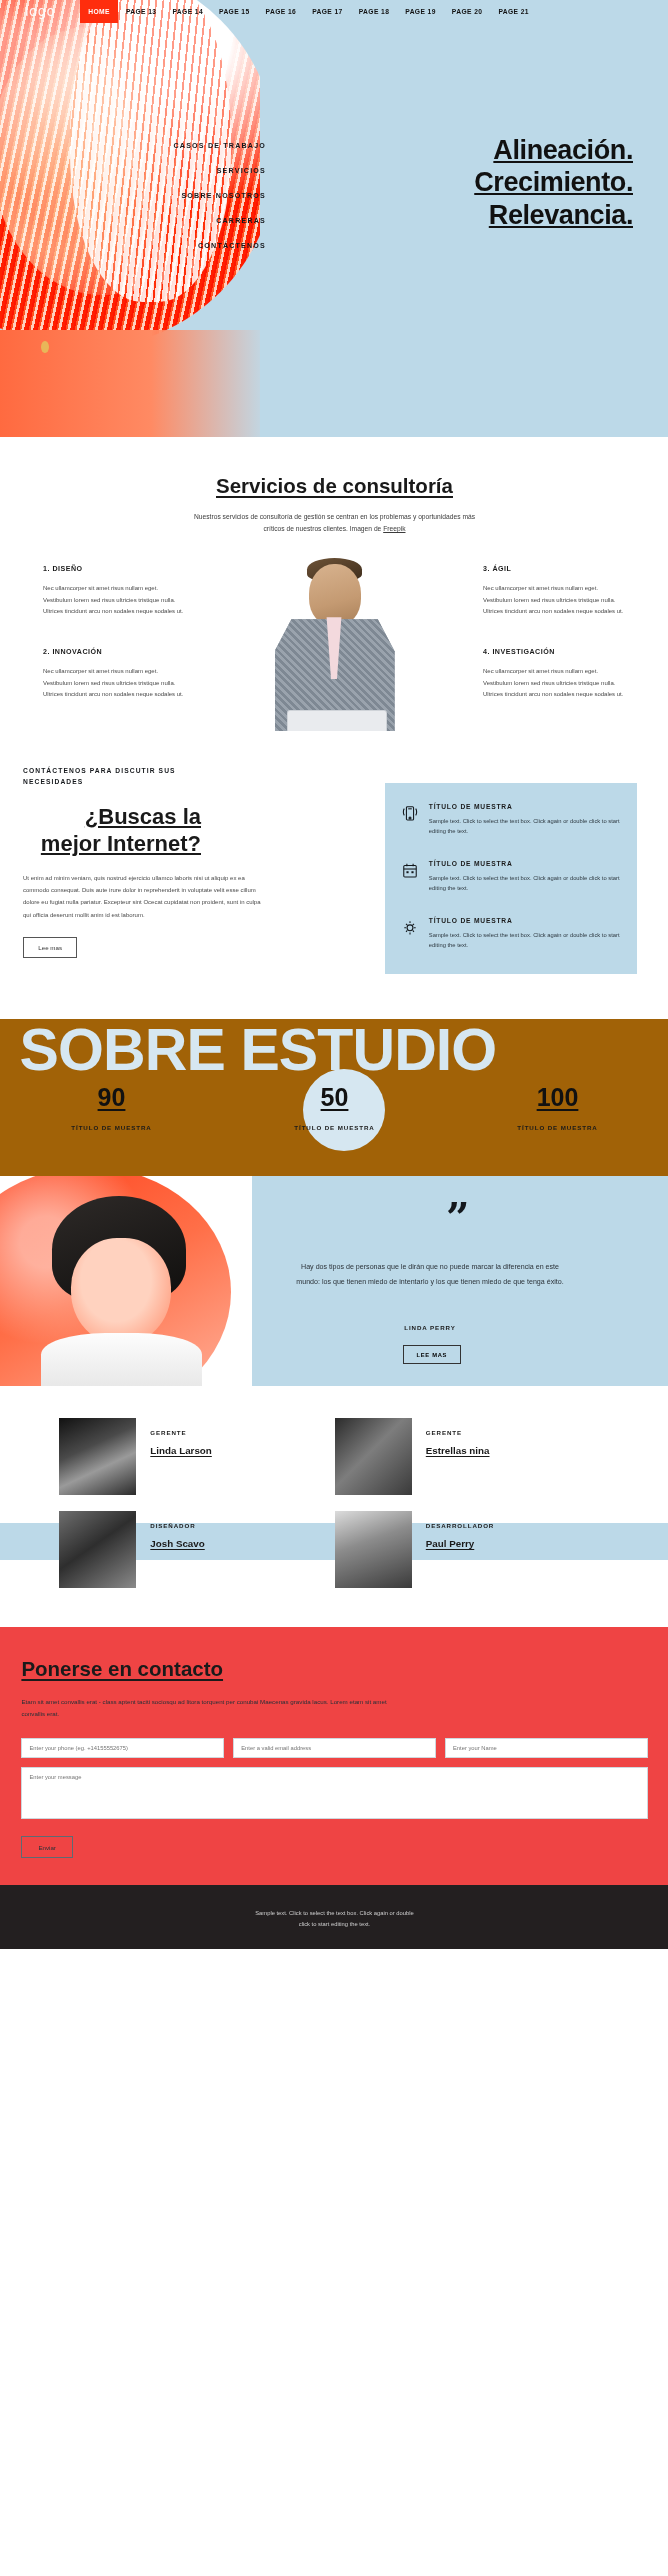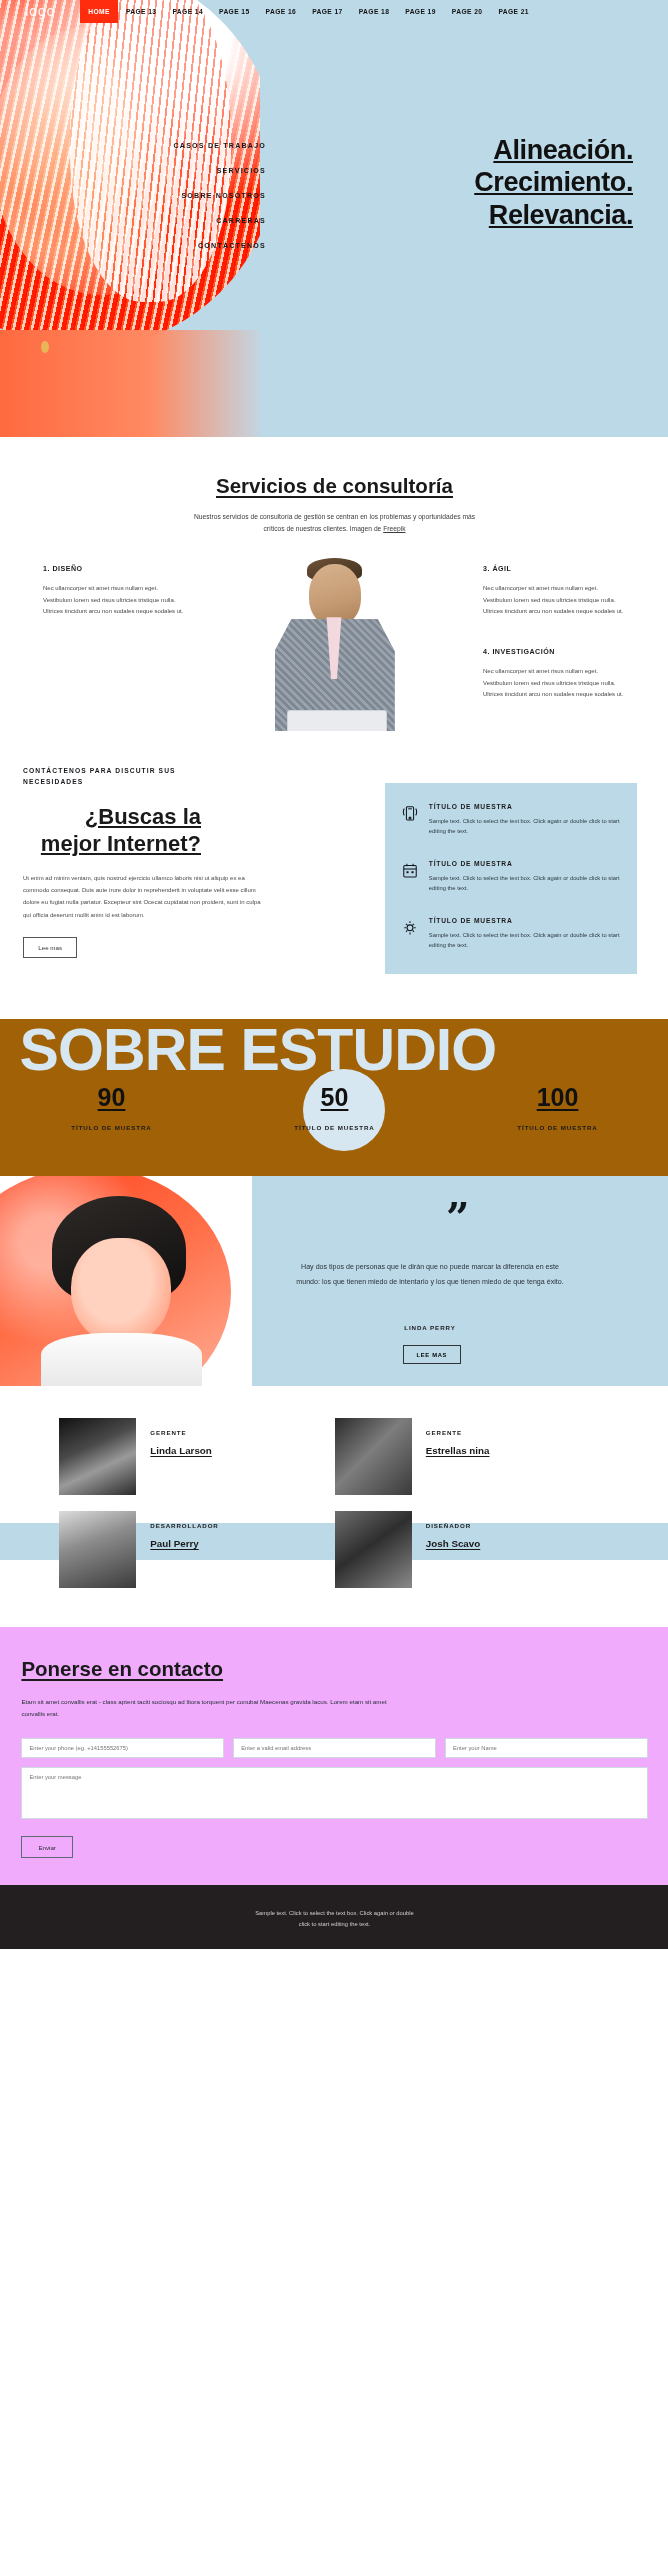--- a/index.html
+++ b/index.html
@@ -275,21 +275,21 @@
   .ph.p2 { background:linear-gradient(135deg,#2b2b2b 0%,#7d7d7d 45%,#3a3a3a 100%); }
   .ph.p3 { background:linear-gradient(160deg,#dcdcdc 0%,#8c8c8c 40%,#3b3b3b 100%); }
   .ph.p4 { background:linear-gradient(145deg,#6e6e6e 0%,#2e2e2e 45%,#8a8a8a 100%); }
   .member .role { font-size:6.2px; font-weight:700; letter-spacing:0.9px; margin-top:10.7px; margin-bottom:9px; }
   .member .nm {
     font-size:9.8px; font-weight:700;
     text-decoration:underline; text-decoration-thickness:1.4px; text-underline-offset:1.8px;
   }
 
   
-  .contact { background:#f0abfc; padding: 30px 21.4px 27px; }
+  .contact { background:#ef4444; padding: 30px 21.4px 27px; }
   .contact h2 {
     font-size: 20.5px; font-weight:700;
     text-decoration:underline; text-decoration-thickness:2.2px; text-underline-offset:2.7px;
     margin-bottom: 14.3px;
   }
   .contact p { font-size:6.2px; line-height:1.95; color:#273038; margin-bottom:18px; max-width:375px; }
   .frow { display:flex; gap: 9px; margin-bottom: 9px; }
   .frow input {
     flex:1; background:#fff; border:0.9px solid #cfd8de;
     font-size:5.8px; color:#9aa4ab; padding:6.2px 7.1px;
@@ -359,20 +359,24 @@
     <div class="sec-sub">
       <span>Nuestros servicios de consultoría de gestión se centran en los problemas y oportunidades más críticos de nuestros clientes. Imagen de </span><a href="#">Freepik</a>
     </div>
 
     <div class="svc-grid">
       <div class="svc-col">
         <div class="svc-item">
           <div class="svc-h">1. DISEÑO</div>
           <div class="svc-p">Nec ullamcorper sit amet risus nullam eget. Vestibulum lorem sed risus ultricies tristique nulla. Ultrices tincidunt arcu non sodales neque sodales ut.</div>
         </div>
+        <div class="svc-item">
+          <div class="svc-h">2. INNOVACIÓN</div>
+          <div class="svc-p">Nec ullamcorper sit amet risus nullam eget. Vestibulum lorem sed risus ultricies tristique nulla. Ultrices tincidunt arcu non sodales neque sodales ut.</div>
+        </div>
       </div>
 
       <div class="svc-photo">
         <div class="hair"></div>
         <div class="head"></div>
         <div class="jacket"></div>
         <div class="shirt"></div>
         <div class="laptop"></div>
         <div class="pants"></div>
       </div>
@@ -490,31 +494,31 @@
         </div>
       </div>
       <div class="member">
         <div class="ph p2"></div>
         <div>
           <div class="role">GERENTE</div>
           <div class="nm">Estrellas nina</div>
         </div>
       </div>
       <div class="member">
+        <div class="ph p4"></div>
+        <div>
+          <div class="role">DISEÑADOR</div>
+          <div class="nm">Josh Scavo</div>
+        </div>
+      </div>
+      <div class="member">
         <div class="ph p3"></div>
         <div>
           <div class="role">DESARROLLADOR</div>
           <div class="nm">Paul Perry</div>
-        </div>
-      </div>
-      <div class="member">
-        <div class="ph p4"></div>
-        <div>
-          <div class="role">DISEÑADOR</div>
-          <div class="nm">Josh Scavo</div>
         </div>
       </div>
     </div>
   </div>
 
   <div class="contact">
     <h2>Ponerse en contacto</h2>
     <p>Etam sit amet convallis erat - class aptent taciti sociosqu ad litora torquent per conubai Maecenas gravida lacus. Lorem etam sit amet convallis erat.</p>
     <div class="frow">
       <input type="text" placeholder="Enter your phone (eg. +14155552675)" style="">

